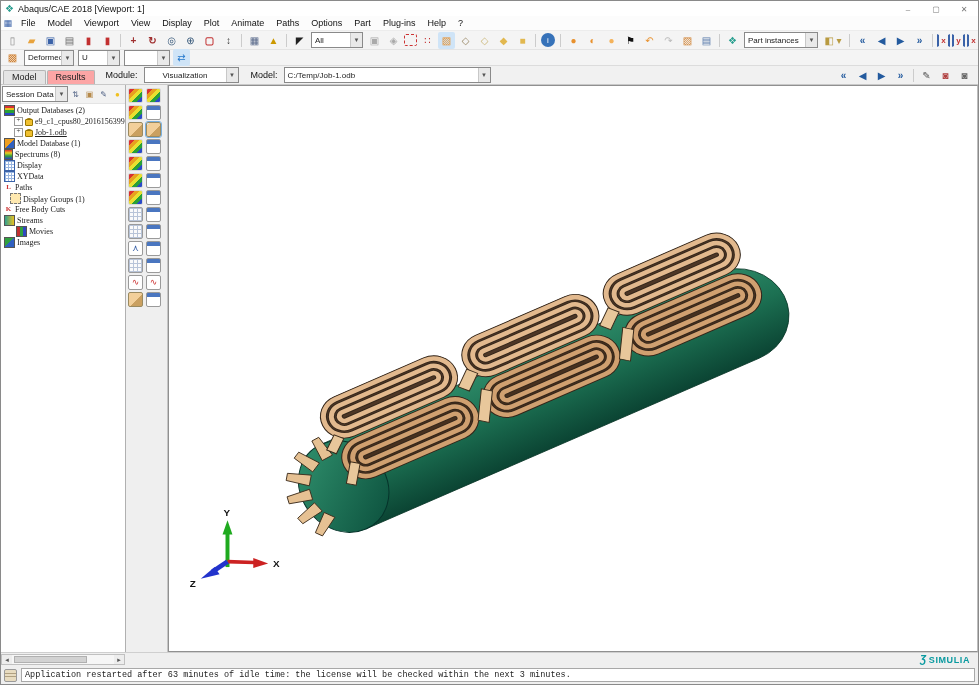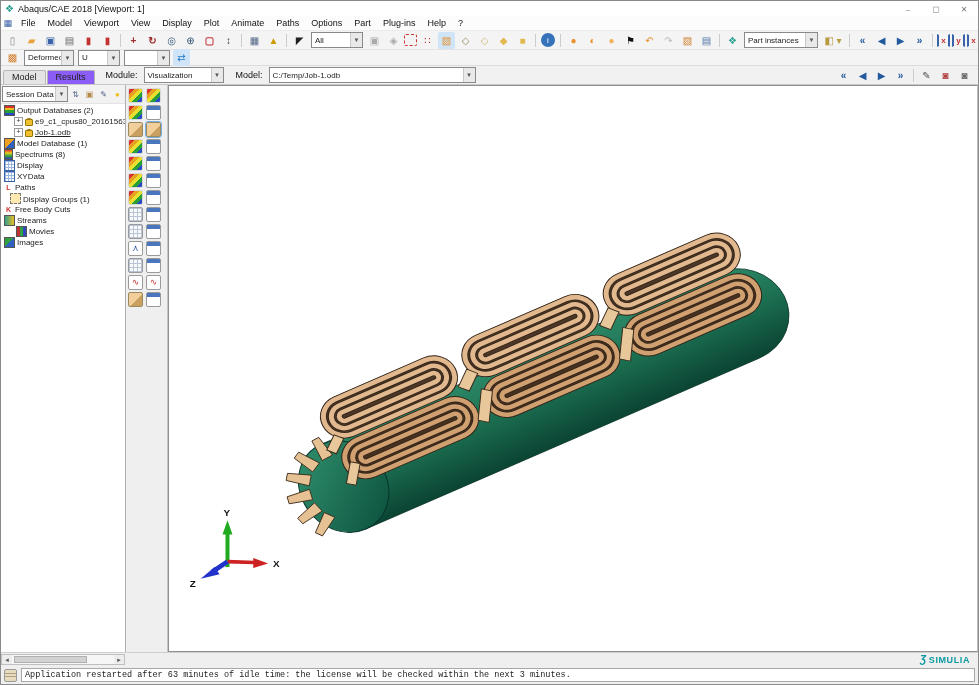--- a/index.html
+++ b/index.html
@@ -29,29 +29,29 @@
   .sep{width:1px;height:13px;background:#cccccc;margin:0 3px;flex:0 0 auto;}
   .gap{flex:1 1 auto;}
   .combo{height:14px;background:#fff;border:1px solid #8a8a8a;display:flex;align-items:center;
          font-size:8px;margin:0 2px;flex:0 0 auto;overflow:hidden;}
   .combo .cv{padding:0 3px;white-space:nowrap;overflow:hidden;flex:1 1 auto;}
   .combo .ca{width:11px;align-self:stretch;background:#e9e9e9;border-left:1px solid #c8c8c8;
              display:flex;align-items:center;justify-content:center;font-size:6px;color:#555;flex:0 0 auto;}
   
   .ctx{height:18px;display:flex;align-items:center;background:#f1f1f1;flex:0 0 auto;border-bottom:1px solid #c9c9c9;padding-left:2px;}
   .tab{padding:1px 8px 2px;border:1px solid #b5b5b5;border-bottom:none;background:#e4e4e4;margin-right:1px;border-radius:2px 2px 0 0;}
-  .tab.active{background:#8b5cf6;}
+  .tab.active{background:#fca5a5;}
   .ctx-label{margin:0 4px 0 10px;color:#111;}
   
   .main{flex:1 1 auto;display:flex;min-height:0;}
   .tree{width:124px;background:#ffffff;border-right:1px solid #b0b0b0;display:flex;flex-direction:column;flex:0 0 auto;}
   .tree-head{display:flex;align-items:center;padding:1px;gap:1px;background:#f2f2f2;border-bottom:1px solid #e4e4e4;}
   .tree-head .combo{flex:1 1 auto;margin:0;}
   .tree-head .ic{width:11px;height:11px;font-size:8px;margin:0;}
-  .tree-list{flex:1 1 auto;overflow:hidden;padding-top:1px;font-size:8px;}
+  .tree-list{flex:1 1 auto;overflow:hidden;padding-top:1px;font-size:8px;font-family:Liberation Serif, serif;}
   .titem{display:flex;align-items:center;height:11px;gap:2px;white-space:nowrap;overflow:hidden;}
   .texp{width:7px;height:7px;border:1px solid #999;background:#fff;font-size:7px;line-height:5px;text-align:center;color:#333;flex:0 0 auto;}
   .tico{width:9px;height:9px;flex:0 0 auto;font-size:7px;line-height:9px;text-align:center;font-weight:bold;}
   .tlabel{overflow:hidden;text-overflow:clip;}
   .tlabel.u{text-decoration:underline;}
   .ti-rainbow{background:linear-gradient(180deg,#d93030 25%,#e8c020 25% 50%,#28a038 50% 75%,#2848c8 75%);border:1px solid #555;}
   .ti-modeldb{background:linear-gradient(135deg,#f0a020 50%,#3060c0 50%);border:1px solid #555;}
   .ti-spectrum{background:linear-gradient(180deg,#e03030,#e8d020,#30a040,#3040c0);border:1px solid #555;width:7px;}
   .ti-grid{background:#fff;border:1px solid #3a62a8;background-image:linear-gradient(#9ab6e0 1px,transparent 1px),linear-gradient(90deg,#9ab6e0 1px,transparent 1px);background-size:3px 3px;}
   .ti-path{color:#cc3333;border:none;}
@@ -202,21 +202,21 @@
       </div>
       <div class="ic" style="color: rgb(34, 119, 204); background: rgb(207, 228, 247);">⇄</div>
     </div>
 
   <div class="ctx">
     <div style="display:flex;align-items:flex-end;height:100%;">
         <div class="tab">Model</div>
         <div class="tab active">Results</div>
       </div>
     <span class="ctx-label">Module:</span>
-    <div class="combo" style="width:78px;">
+    <div class="combo" style="width:78px;padding-left:15px;">
       <span class="cv">Visualization</span>
       <span class="ca">▼</span>
     </div>
     <span class="ctx-label">Model:</span>
     <div class="combo" style="width:205px;">
       <span class="cv">C:/Temp/Job-1.odb</span>
       <span class="ca">▼</span>
     </div>
     <div class="gap"></div>
     <div style="display:flex;align-items:center;padding-right:4px;">

